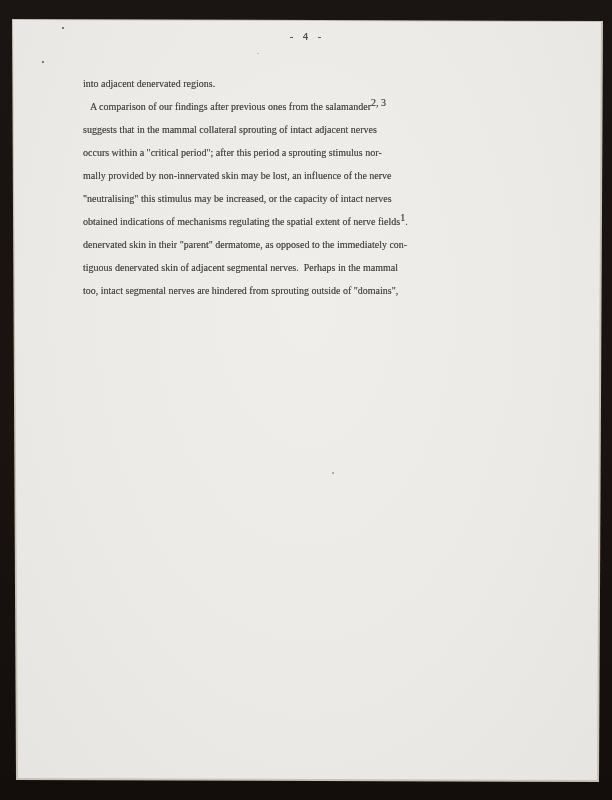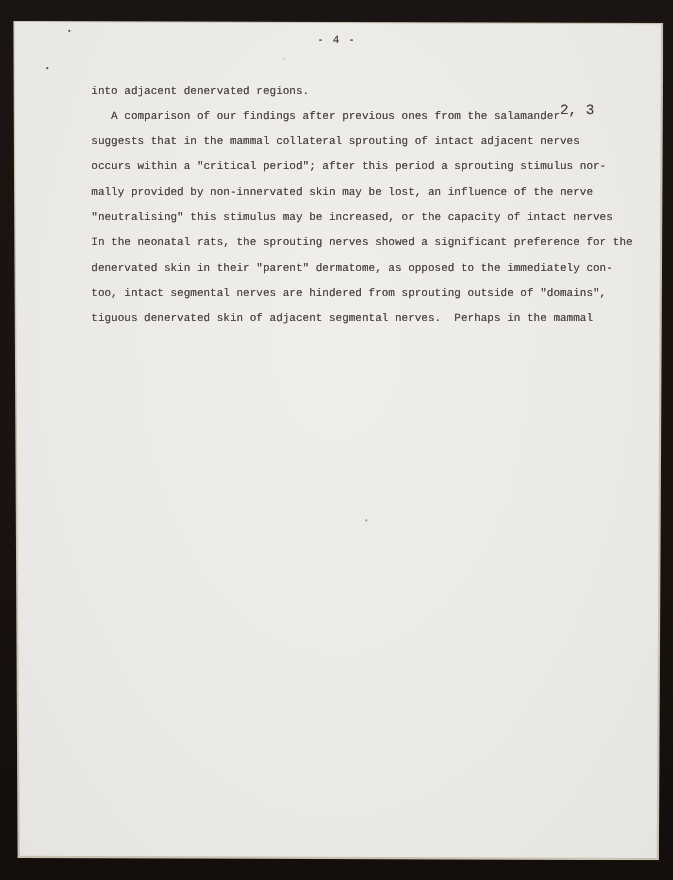--- a/index.html
+++ b/index.html
@@ -46,27 +46,28 @@
   }
   .body-text {
     position: absolute;
     left: 83px;
     top: 72px;
     width: 505px;
     color: var(--ink, #4b4640);
     font-size: 10px;
     line-height: 23px;
     text-shadow: 0 0 0.6px rgba(75, 70, 64, 0.7);
+    font-family: Liberation Serif, serif;
   }
   .line {
     white-space: pre;
     height: 23px;
   }
   .line sup {
-    font-size: 13px;
+    font-size: 10px;
     line-height: 0;
     vertical-align: baseline;
     position: relative;
     top: -4.5px;
     white-space: pre;
   }
   .speck {
     position: absolute;
     width: 2px;
     height: 2px;
@@ -86,24 +87,24 @@
 
   <div class="page-number">- 4 -</div>
 
   <div class="body-text">
       <div class="line"><span>into adjacent denervated regions.</span></div>
       <div class="line"><span>   A comparison of our findings after previous ones from the salamander</span><sup>2, 3</sup></div>
       <div class="line"><span>suggests that in the mammal collateral sprouting of intact adjacent nerves</span></div>
       <div class="line"><span>occurs within a "critical period"; after this period a sprouting stimulus nor-</span></div>
       <div class="line"><span>mally provided by non-innervated skin may be lost, an influence of the nerve</span></div>
       <div class="line"><span>"neutralising" this stimulus may be increased, or the capacity of intact nerves</span></div>
-      <div class="line"><span>In the neonatal rats, the sprouting nerves showed a significant preference for the</span></div>
+      <div class="line"><span>obtained indications of mechanisms regulating the spatial extent of nerve fields</span><sup>1</sup><span>.</span></div>
       <div class="line"><span>denervated skin in their "parent" dermatome, as opposed to the immediately con-</span></div>
+      <div class="line"><span>tiguous denervated skin of adjacent segmental nerves.  Perhaps in the mammal</span></div>
       <div class="line"><span>too, intact segmental nerves are hindered from sprouting outside of "domains",</span></div>
-      <div class="line"><span>tiguous denervated skin of adjacent segmental nerves.  Perhaps in the mammal</span></div>
     </div>
 
   <div class="speck" style="left:62px; top:27px;"></div>
   <div class="speck" style="left:42px; top:61px;"></div>
   <div class="speck faint" style="left:257px; top:53px;"></div>
   <div class="speck" style="left:332px; top:472px; opacity:0.55;"></div>
 
 </div>
 
 </body></html>

